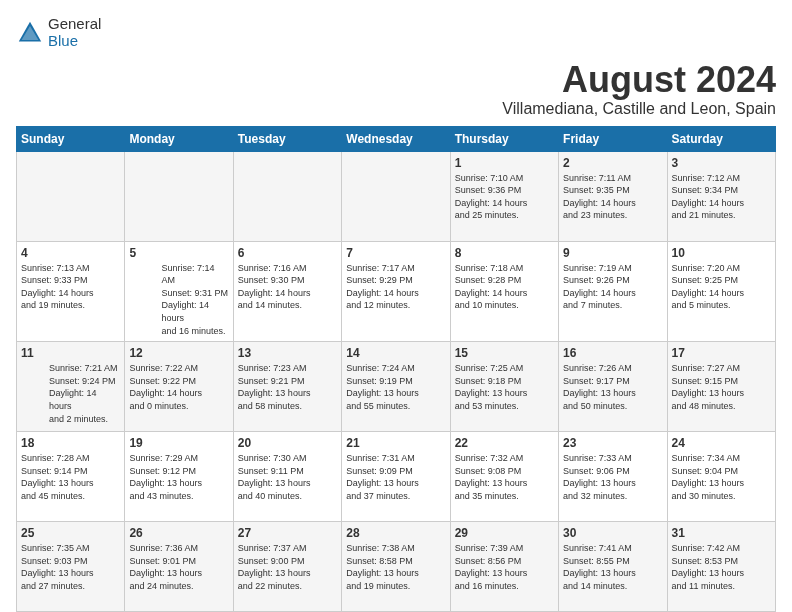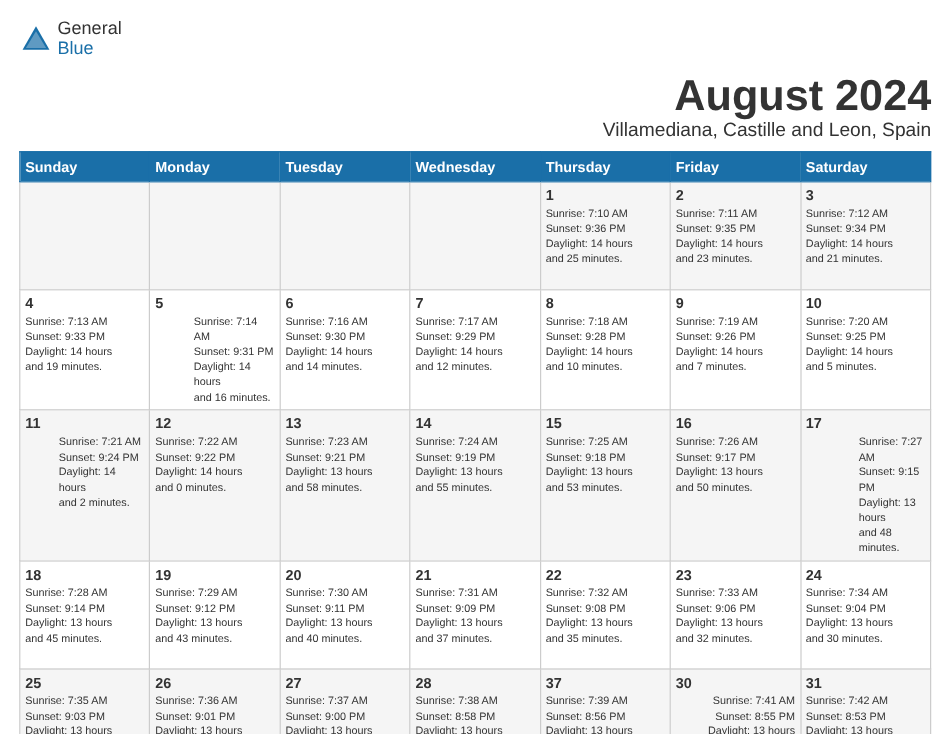--- a/index.html
+++ b/index.html
@@ -248,21 +248,21 @@
         </td>
         <td>
           <span class="day-num">16</span>
           <div class="day-info" style="white-space: pre-line;">Sunrise: 7:26 AM
 Sunset: 9:17 PM
 Daylight: 13 hours
 and 50 minutes.</div>
         </td>
         <td>
           <span class="day-num">17</span>
-          <div class="day-info" style="white-space: pre-line; margin-left: 44px;">Sunrise: 7:27 AM
+          <div class="day-info" style="white-space: pre-line;">Sunrise: 7:27 AM
 Sunset: 9:15 PM
 Daylight: 13 hours
 and 48 minutes.</div>
         </td>
       </tr>
       <tr>
         <td>
           <span class="day-num">18</span>
           <div class="day-info" style="white-space: pre-line;">Sunrise: 7:28 AM
 Sunset: 9:14 PM
@@ -335,29 +335,29 @@
 and 22 minutes.</div>
         </td>
         <td>
           <span class="day-num">28</span>
           <div class="day-info" style="white-space: pre-line;">Sunrise: 7:38 AM
 Sunset: 8:58 PM
 Daylight: 13 hours
 and 19 minutes.</div>
         </td>
         <td>
-          <span class="day-num">37</span>
+          <span class="day-num">29</span>
           <div class="day-info" style="white-space: pre-line;">Sunrise: 7:39 AM
 Sunset: 8:56 PM
 Daylight: 13 hours
 and 16 minutes.</div>
         </td>
         <td>
           <span class="day-num">30</span>
-          <div class="day-info" style="white-space: pre-line; text-align: right;">Sunrise: 7:41 AM
+          <div class="day-info" style="white-space: pre-line;">Sunrise: 7:41 AM
 Sunset: 8:55 PM
 Daylight: 13 hours
 and 14 minutes.</div>
         </td>
         <td>
           <span class="day-num">31</span>
           <div class="day-info" style="white-space: pre-line;">Sunrise: 7:42 AM
 Sunset: 8:53 PM
 Daylight: 13 hours
 and 11 minutes.</div>

